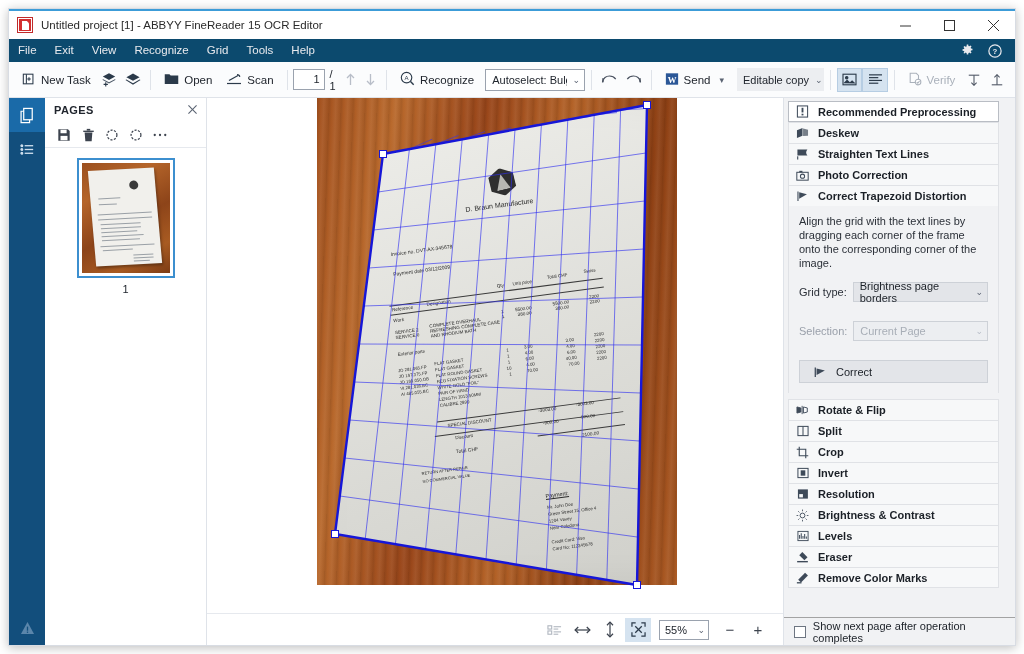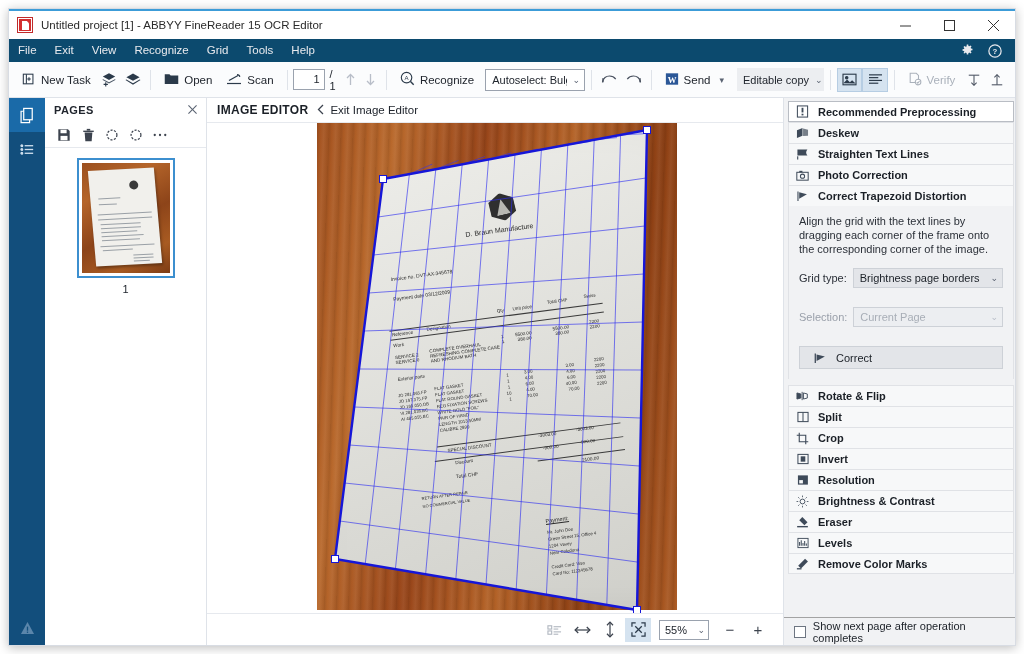--- a/index.html
+++ b/index.html
@@ -255,21 +255,21 @@
   }
   .zb-pm { width: 26px; height: 24px; display:flex; align-items:center; justify-content:center; font-size:15px; color:#3c434e; }
 
   
   .right-panel {
     width: 232px; background: #f1f2f4;
     border-left: 1px solid #dfe3e9;
     display: flex; flex-direction: column;
     flex: 0 0 232px;
   }
-  .rp-scroll { flex: 1; overflow: hidden; padding: 3px 1px 0 4px; }
+  .rp-scroll { flex: 1; overflow: hidden; padding: 3px 16px 0 4px; }
   .rp-item {
     height: 21px; display: flex; align-items: center; gap: 8px;
     background: #f7f8f9; border: 1px solid #e0e2e6;
     border-bottom: none;
     padding-left: 6px;
     font-size: 11px; color: #1b2027; font-weight: bold;
   }
   .rp-item:last-of-type { border-bottom: 1px solid #e0e2e6; }
   .rp-item.selected { background: #ffffff; border: 1px solid #b9bdc4; }
   .rp-ico { width: 15px; height: 15px; display: flex; align-items: center; justify-content: center; color: #3e4a59; flex: 0 0 15px; }
@@ -593,31 +593,20 @@
               <div class="thumb-line" style="left:38px;top:89px;width:20px;"></div>
               <div class="thumb-line" style="left:38px;top:92px;width:16px;"></div>
             </div>
           </div>
         </div>
         <div class="thumb-num">1</div>
       </div>
     </div>
 
     <div class="editor-col">
-      <div class="editor-head">
-        <div class="editor-title">IMAGE EDITOR</div>
-        <div class="exit-link">
-          <span class="chev-left">
-            <svg width="8" height="11" viewBox="0 0 8 11" fill="none" stroke="#3c434e" stroke-width="1.3">
-                <polyline points="6,1 1.5,5.5 6,10"></polyline>
-              </svg>
-          </span>
-          <span>Exit Image Editor</span>
-        </div>
-      </div>
 
       <div class="canvas-area">
         <div class="photo">
           <div class="doc">
             <div class="doc-paper"></div>
             <div class="doc-shade"></div>
 
             <div style="position:absolute;left:0;top:0;width:100%;height:100%;transform:rotate(-7.5deg);transform-origin:50% 50%;">
               <div class="logo-hex"></div>
               <div class="doc-txt" style="left:166px;top:105px;font-size:7px;">D. Braun Manufacture</div>
@@ -949,38 +938,38 @@
                   <line x1="10.3" y1="10.3" x2="11.6" y2="11.6"></line>
                   <line x1="11.6" y1="2.4" x2="10.3" y2="3.7"></line>
                   <line x1="3.7" y1="10.3" x2="2.4" y2="11.6"></line>
                 </g>
               </svg>
           </span>
           <span>Brightness &amp; Contrast</span>
         </div>
         <div class="rp-item">
           <span class="rp-ico">
+            <svg width="12" height="12" viewBox="0 0 13 13" fill="none" stroke="#3e4a59" stroke-width="1">
+                <rect x="1" y="1.5" width="11" height="10"></rect>
+                <path d="M2.8 9.5V5.5M4.6 9.5V3.6M6.5 9.5V6.4M8.3 9.5V4.4M10.1 9.5V7" stroke-width="1.1"></path>
+              </svg>
+          </span>
+          <span>Levels</span>
+        </div>
+        <div class="rp-item">
+          <span class="rp-ico">
             <svg width="13" height="12" viewBox="0 0 14 13" fill="#3e4a59">
                 <path d="M6.8 1.2l5.6 5.6-3.3 3.3-5.6-5.6z"></path>
                 <rect x="1.2" y="10.8" width="11.6" height="1.5"></rect>
               </svg>
           </span>
           <span>Eraser</span>
         </div>
         <div class="rp-item">
           <span class="rp-ico">
-            <svg width="12" height="12" viewBox="0 0 13 13" fill="none" stroke="#3e4a59" stroke-width="1">
-                <rect x="1" y="1.5" width="11" height="10"></rect>
-                <path d="M2.8 9.5V5.5M4.6 9.5V3.6M6.5 9.5V6.4M8.3 9.5V4.4M10.1 9.5V7" stroke-width="1.1"></path>
-              </svg>
-          </span>
-          <span>Levels</span>
-        </div>
-        <div class="rp-item">
-          <span class="rp-ico">
             <svg width="13" height="12" viewBox="0 0 14 13" fill="#3e4a59">
                 <path d="M9.8 0.8l3.1 3.1-7.5 7.6-3.1-3.1z"></path>
                 <rect x="0.9" y="11" width="5" height="1.4"></rect>
               </svg>
           </span>
           <span>Remove Color Marks</span>
         </div>
       </div>
 
       <div class="rp-footer">

